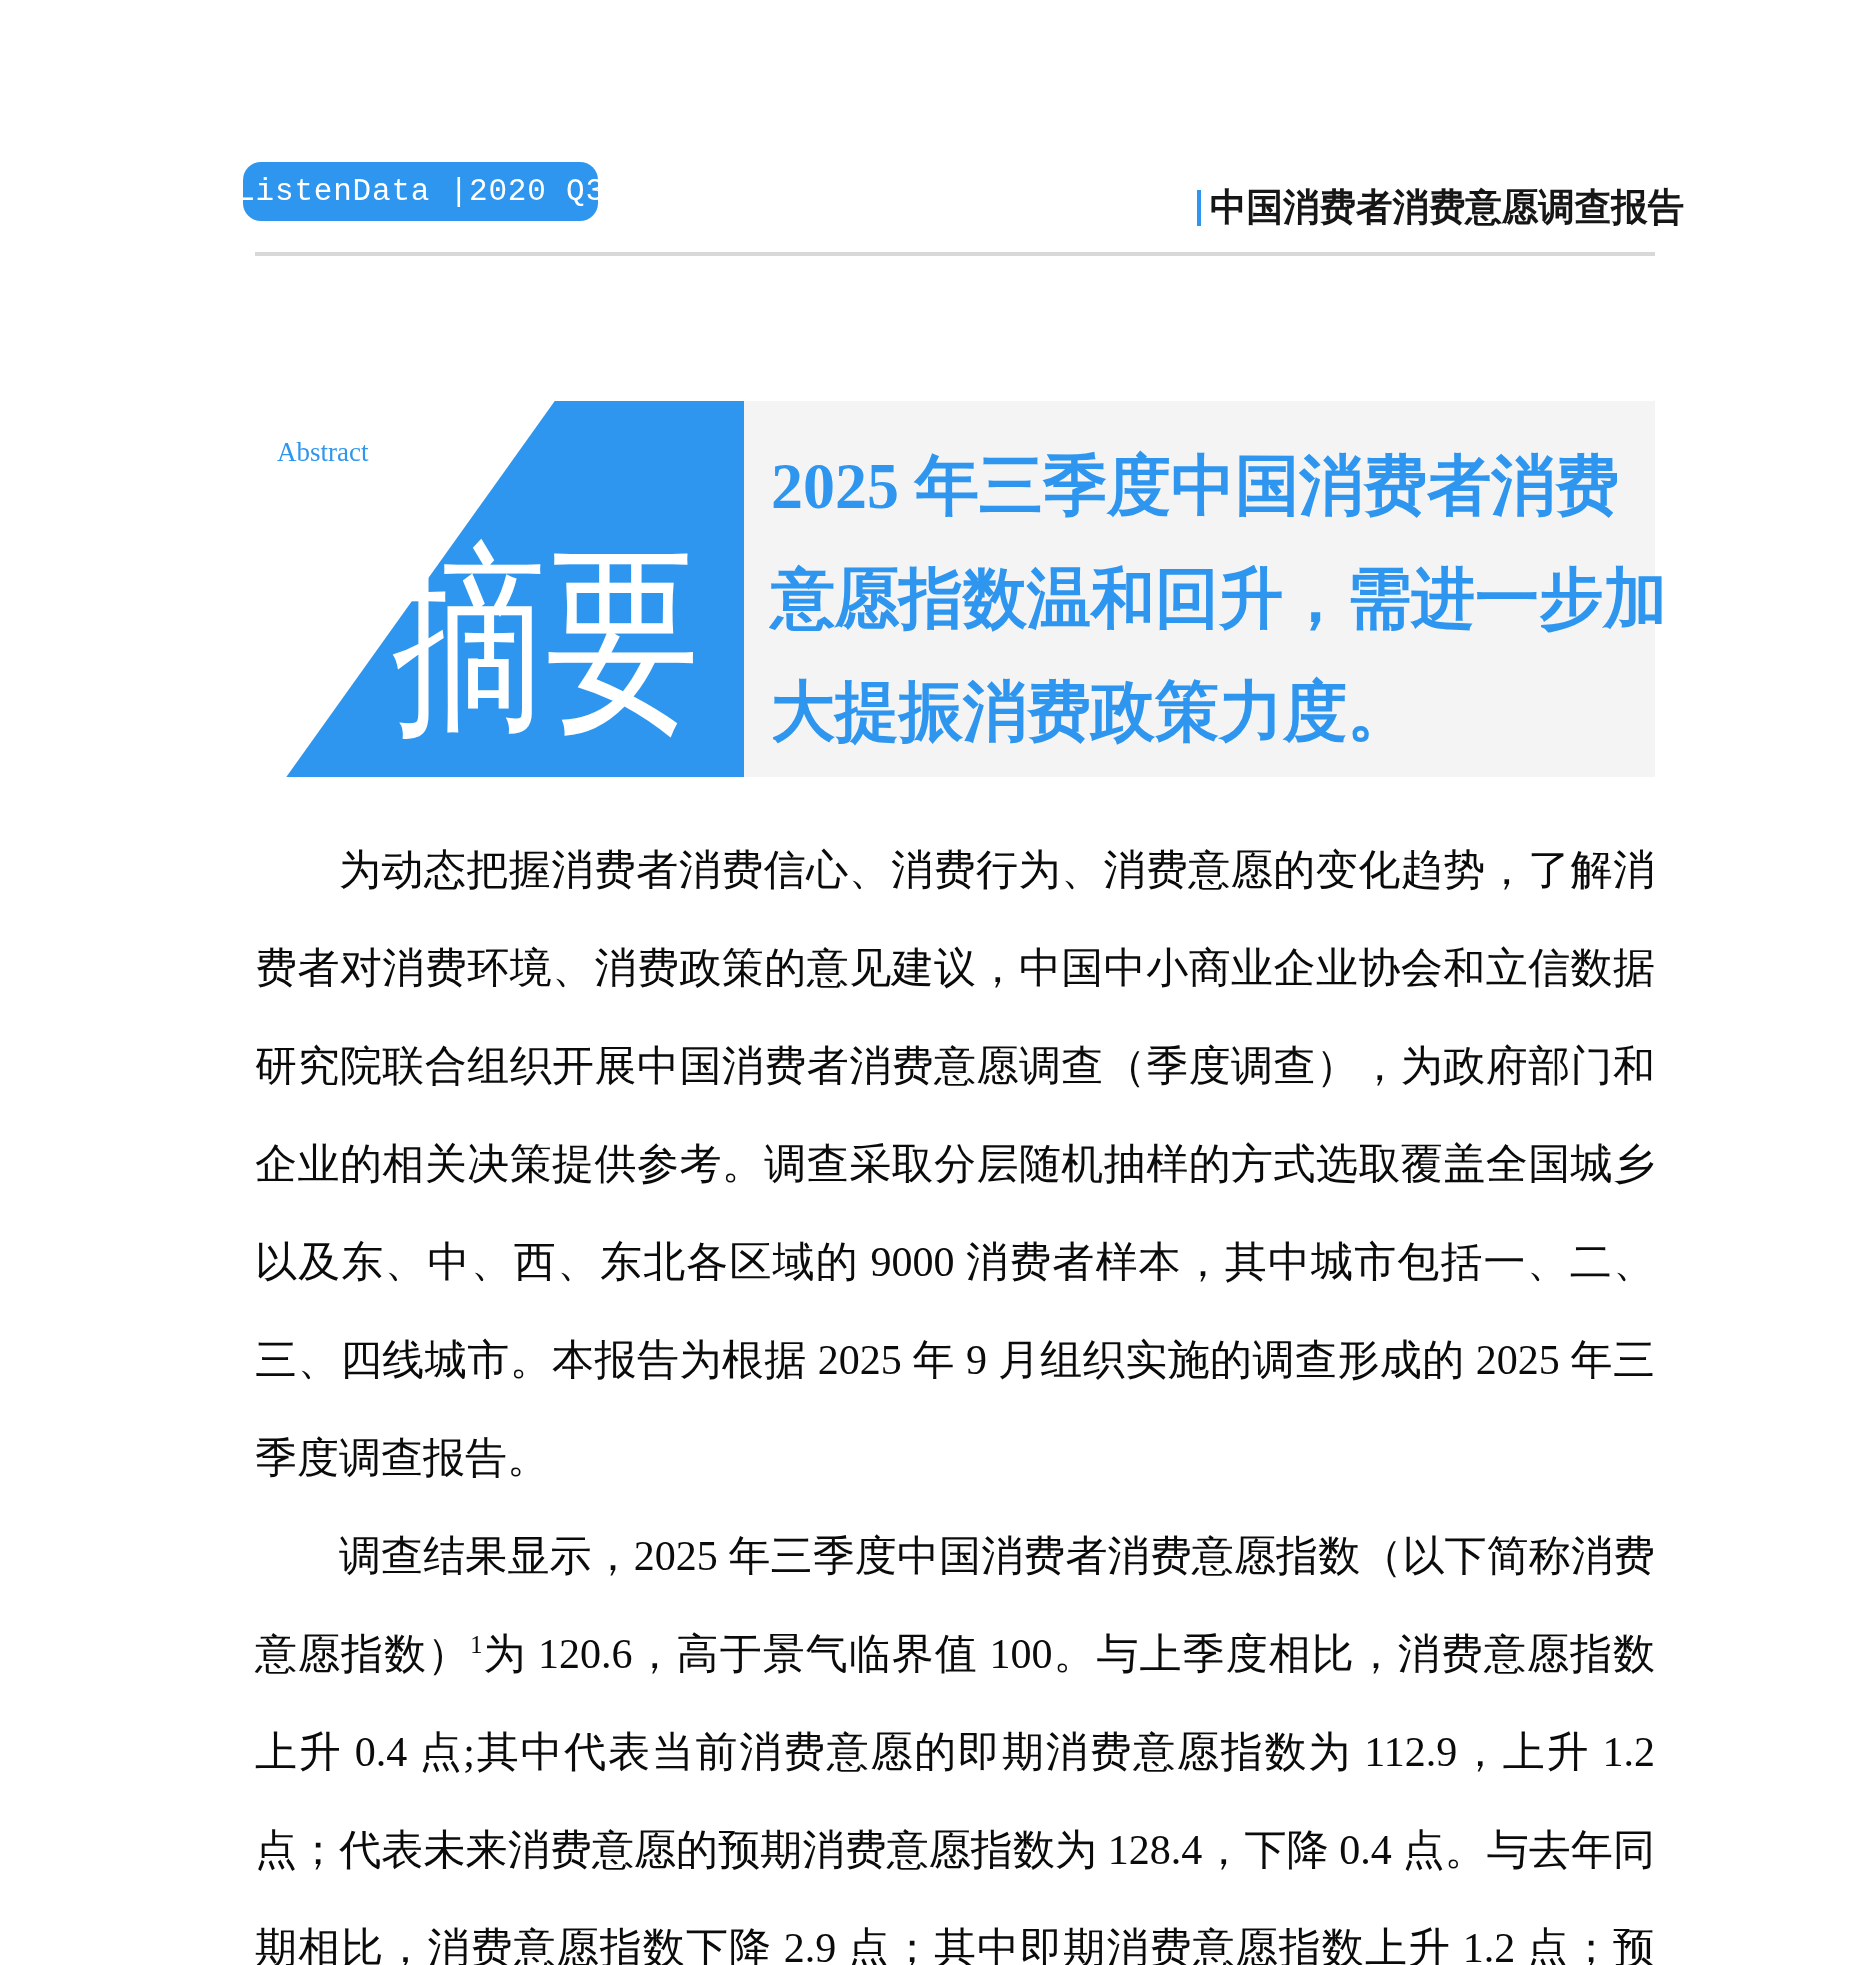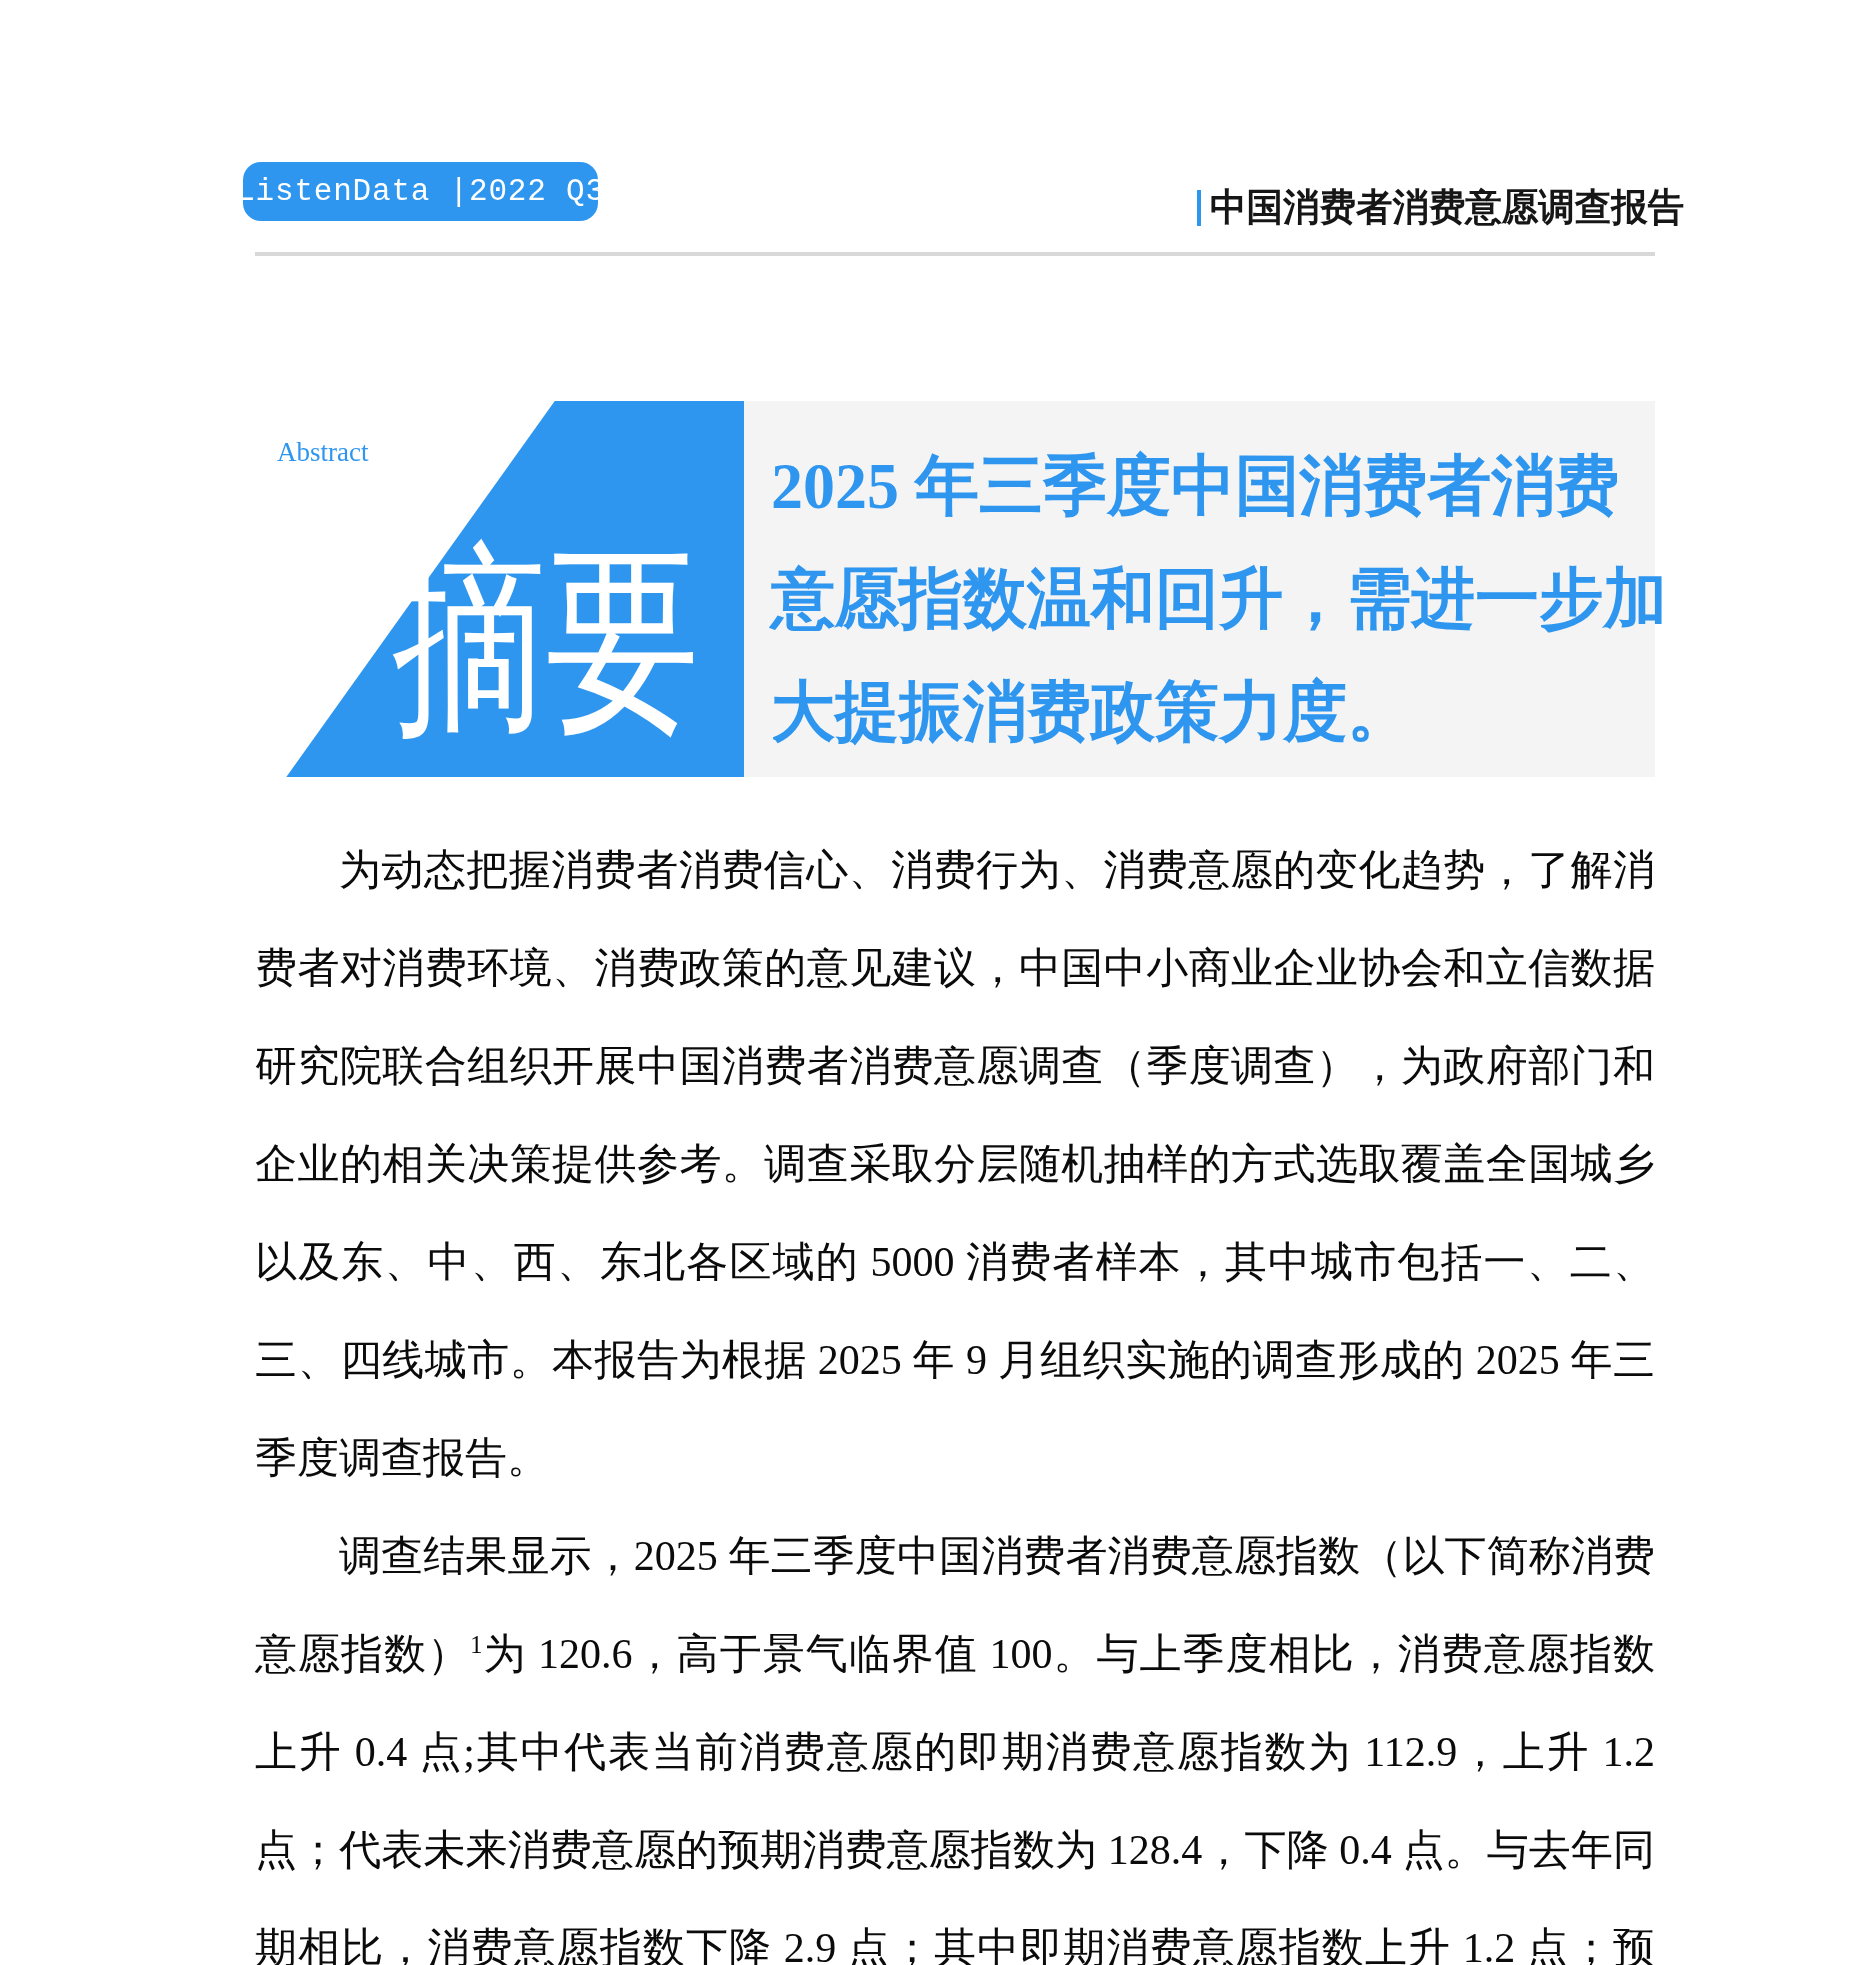--- a/index.html
+++ b/index.html
@@ -63,40 +63,40 @@
   }
   .body-text p{text-indent:2em;}
   .body-text sup{font-size:58%;line-height:0;}
 </style>
 </head>
 <body>
 
 <div class="page">
 
   <div class="brand-badge">
-    <span>ListenData |2022 Q3</span>
+    <span>ListenData |2020 Q3</span>
   </div>
   <div class="header-title-wrap">
     <span class="title-accent-bar"></span>
     <span class="header-title">中国消费者消费意愿调查报告</span>
   </div>
   <div class="header-divider"></div>
 
   <div class="banner">
     <div class="banner-gray"></div>
     <div class="abstract-shape"></div>
     <div class="abstract-label-en">Abstract</div>
     <div class="abstract-label-zh">摘要</div>
     <div class="headline">
       <div>2025 年三季度中国消费者消费</div>
       <div>意愿指数温和回升，需进一步加</div>
       <div>大提振消费政策力度。</div>
     </div>
   </div>
 
   <div class="body-text">
-    <p>为动态把握消费者消费信心、消费行为、消费意愿的变化趋势，了解消费者对消费环境、消费政策的意见建议，中国中小商业企业协会和立信数据研究院联合组织开展中国消费者消费意愿调查（季度调查），为政府部门和企业的相关决策提供参考。调查采取分层随机抽样的方式选取覆盖全国城乡以及东、中、西、东北各区域的 5000 消费者样本，其中城市包括一、二、三、四线城市。本报告为根据 2025 年 9 月组织实施的调查形成的 2025 年三季度调查报告。</p>
+    <p>为动态把握消费者消费信心、消费行为、消费意愿的变化趋势，了解消费者对消费环境、消费政策的意见建议，中国中小商业企业协会和立信数据研究院联合组织开展中国消费者消费意愿调查（季度调查），为政府部门和企业的相关决策提供参考。调查采取分层随机抽样的方式选取覆盖全国城乡以及东、中、西、东北各区域的 9000 消费者样本，其中城市包括一、二、三、四线城市。本报告为根据 2025 年 9 月组织实施的调查形成的 2025 年三季度调查报告。</p>
     <p><span>调查结果显示，2025 年三季度中国消费者消费意愿指数（以下简称消费意愿指数）</span><sup>1</sup><span>为 120.6，高于景气临界值 100。与上季度相比，消费意愿指数上升 0.4 点;其中代表当前消费意愿的即期消费意愿指数为 112.9，上升 1.2 点；代表未来消费意愿的预期消费意愿指数为 128.4，下降 0.4 点。与去年同期相比，消费意愿指数下降 2.9 点；其中即期消费意愿指数上升 1.2 点；预期消费意愿指数下降 6.9 点。</span></p>
 
   </div>
 
 </div>
 
 
 </body></html>

